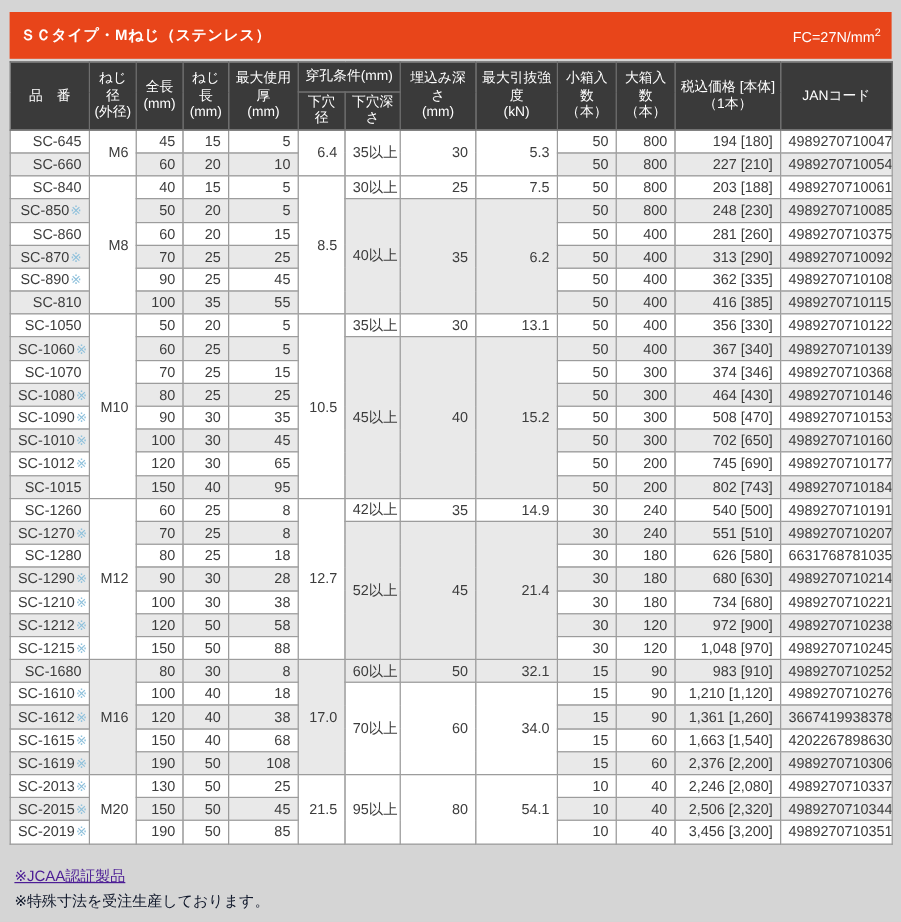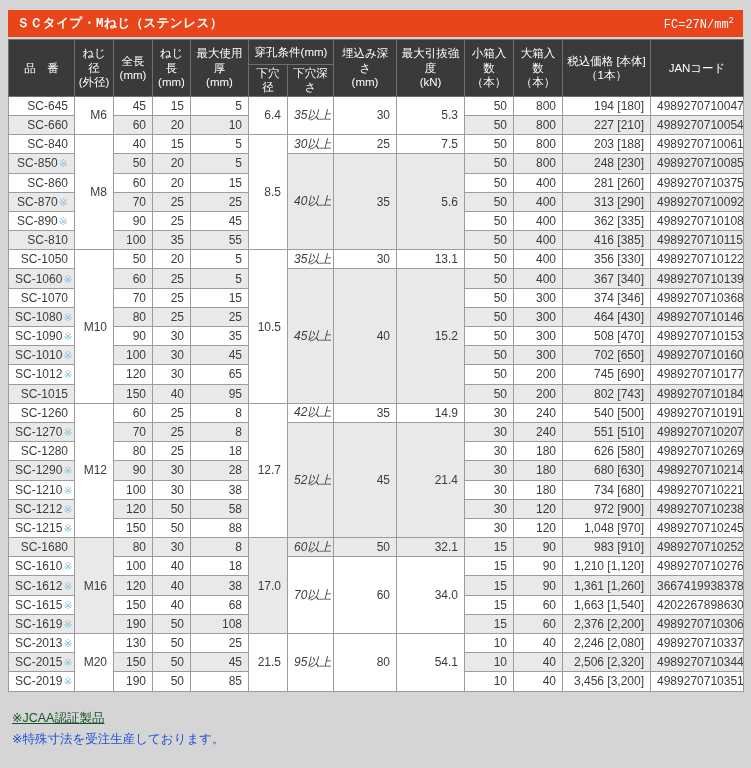--- a/index.html
+++ b/index.html
@@ -5,23 +5,23 @@
   html,body { margin:0; padding:0; }
   body {
     background:#d5d5d5;
     font-family:"Liberation Sans","DejaVu Sans",sans-serif;
     width:751px; height:768px; overflow:hidden;
   }
   .page { width:735px; margin:10px 8px 0 8px; }
 
   
   .title-bar {
-    background:#e8451a; color:#fff; height:27px;
+    background:#e8451a; color:#fff; height:39px;
     display:flex; justify-content:space-between; align-items:center;
-    padding:0 9px; box-sizing:border-box; font-size:12.5px;font-family:Liberation Mono, monospace;
+    padding:0 9px; box-sizing:border-box; font-size:12.5px;
   }
   .title-bar .t-left { font-weight:bold; letter-spacing:0.5px; }
   .title-bar .t-right { font-size:12px;text-align:center; }
   .title-bar sup { font-size:9px; }
 
   
   table.spec {
     border-collapse:collapse; table-layout:fixed;
     width:735px; margin-top:2px;
     font-size:12px; color:#3c3c3c;
@@ -38,29 +38,29 @@
     border:1px solid #9c9c9c; padding:0 6px;
     height:19.2px; box-sizing:border-box;
     white-space:nowrap; overflow:hidden;
   }
   tbody tr:nth-child(odd) td { background:#ffffff; }
   tbody tr:nth-child(even) td { background:#e9e9e9; }
 
   .col-pn    { text-align:right; }
   .col-dia, .col-len, .col-thr, .col-thick, .col-holed,
   .col-embed, .col-pull, .col-sbox, .col-lbox, .col-price { text-align:right; }
-  .col-holedep { text-align:left;font-style:italic; }
+  .col-holedep { text-align:left; }
   .col-jan   { padding:0 3px; }
 
   .star { color:#8fc1dc; font-size:11px; margin-left:1px; }
 
   
   .footnotes { margin-top:16px; font-size:12.5px; line-height:1.75; padding-left:4px; }
-  .footnotes a { color:#14532d; text-decoration:underline; cursor:pointer; }
-  .footnotes .note { color:#1d4ed8; }
+  .footnotes a { color:#4c1d95; text-decoration:underline; cursor:pointer; }
+  .footnotes .note { color:#0f172a; }
 </style>
 </head>
 <body>
 
 <div class="page">
 
   <div class="title-bar">
     <span class="t-left">ＳＣタイプ・Mねじ（ステンレス）</span>
     <span class="t-right"><span>FC=27N/mm</span><sup>2</sup></span>
   </div>
@@ -169,21 +169,21 @@
           <td class="col-price">203 [188]</td>
           <td class="col-jan">4989270710061</td>
         </tr>
         <tr>
           <td class="col-pn">SC-850<span class="star">※</span></td>
           <td class="col-len">50</td>
           <td class="col-thr">20</td>
           <td class="col-thick">5</td>
           <td class="col-holedep" rowspan="5">40以上</td>
           <td class="col-embed" rowspan="5">35</td>
-          <td class="col-pull" rowspan="5">5.6</td>
+          <td class="col-pull" rowspan="5">6.2</td>
           <td class="col-sbox">50</td>
           <td class="col-lbox">800</td>
           <td class="col-price">248 [230]</td>
           <td class="col-jan">4989270710085</td>
         </tr>
         <tr>
           <td class="col-pn">SC-860</td>
           <td class="col-len">60</td>
           <td class="col-thr">20</td>
           <td class="col-thick">15</td>
@@ -339,21 +339,21 @@
           <td class="col-jan">4989270710207</td>
         </tr>
         <tr>
           <td class="col-pn">SC-1280</td>
           <td class="col-len">80</td>
           <td class="col-thr">25</td>
           <td class="col-thick">18</td>
           <td class="col-sbox">30</td>
           <td class="col-lbox">180</td>
           <td class="col-price">626 [580]</td>
-          <td class="col-jan">4989270710269</td>
+          <td class="col-jan">6631768781035</td>
         </tr>
         <tr>
           <td class="col-pn">SC-1290<span class="star">※</span></td>
           <td class="col-len">90</td>
           <td class="col-thr">30</td>
           <td class="col-thick">28</td>
           <td class="col-sbox">30</td>
           <td class="col-lbox">180</td>
           <td class="col-price">680 [630]</td>
           <td class="col-jan">4989270710214</td>

